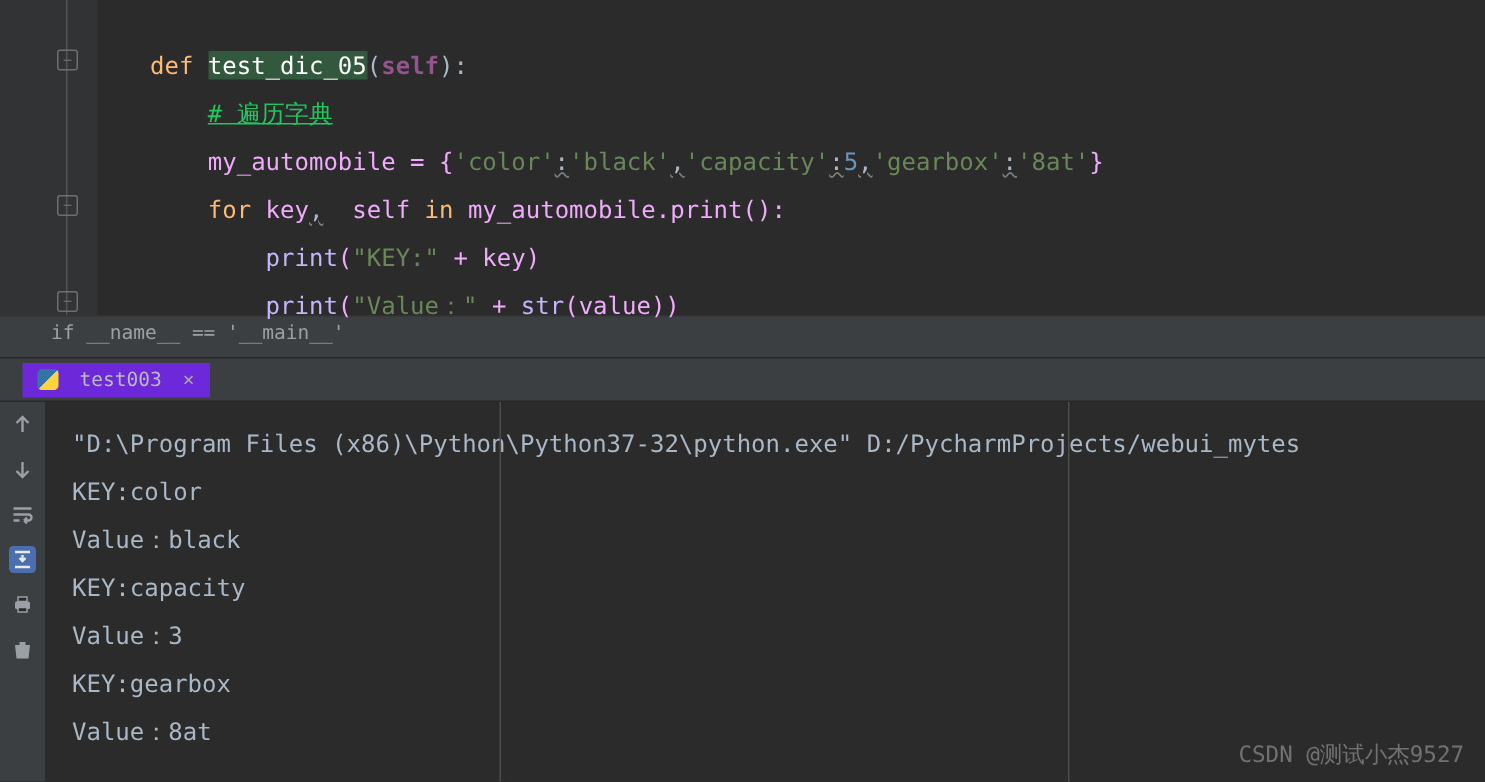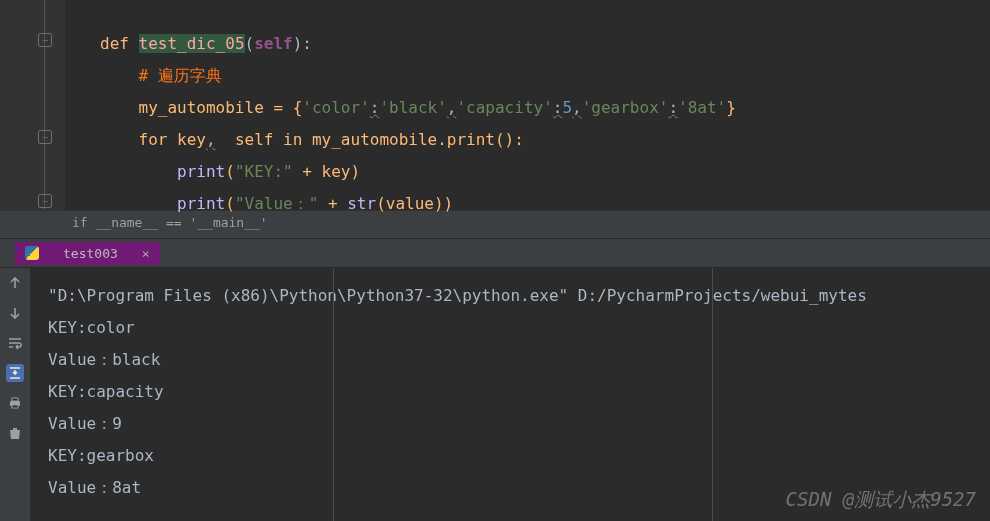--- a/index.html
+++ b/index.html
@@ -47,54 +47,54 @@
   bottom: 0;
 }
 .code {
   padding-top: 28px;
   padding-left: 35px;
   line-height: 32px;
   font-size: 16px;
   white-space: pre;
 }
 .kw { color: #fdba74; }
-.fn-hl { color: #fca5a5; background: #32593d; }
+.fn-hl { color: #ffffff; background: #32593d; }
 .self { color: #94558d; font-weight: bold; }
 .str { color: #6a8759; margin-top: 32px; }
 .num { color: #6897bb; }
-.comment { color: #f97316; }
+.comment { color: #22c55e; text-decoration: underline; }
 .builtin { color: #c4b5fd; }
-.py { color: #fdba74; text-align: center; }
+.py { color: #f0abfc; text-align: center; }
 .punct { color: #a9b7c6; }
 .wavy { text-decoration: underline wavy #808080; text-decoration-thickness: 1px; }
 
 .breadcrumb {
   background: #3c3f41;
   color: #9aa0a6;
   font-size: 13px;
-  padding: 4px 72px;
+  padding: 4px 34px;
   height: 28px;
   border-top: 1px solid #323232;
 }
 .tab-bar {
   background: #3c3f41;
   height: 30px;
   display: flex;
   align-items: center;
   padding-left: 15px;
   border-top: 1px solid #282828;
   border-bottom: 1px solid #282828;
 }
 .tab {
-  background: #701a75;
+  background: #6d28d9;
   color: #bbb;
   padding: 4px 10px;
   display: flex;
   align-items: center;
-  gap: 24px;
+  gap: 14px;
   font-size: 13px;
 }
 .py-icon {
   width: 14px;
   height: 14px;
   display: inline-block;
   background: linear-gradient(135deg, #3673a5 50%, #ffd43b 50%);
   border-radius: 3px;
 }
 .close-x {
@@ -139,23 +139,22 @@
   line-height: 32px;
   color: #a9b7c6;
   white-space: pre;
   overflow: hidden;
 }
 .watermark {
   position: absolute;
   bottom: 8px;
   right: 14px;
   color: rgba(200,200,200,0.45);
-  font-size: 19px;
+  font-size: 15px;
   pointer-events: none;
-  font-style: italic;
 }
 .div1 {
   position: absolute;
   top: 268px;
   left: 333px;
   width: 1px;
   bottom: 0;
   background: #4d4d4d;
 }
 .div2 {
@@ -227,21 +226,21 @@
     <div class="tool-icon">
       <svg viewBox="0 0 16 16" fill="#9aa0a6">
           <path d="M3 5h10l-1 9H4L3 5zm3-2h4v2H6V3z"></path>
         </svg>
     </div>
   </div>
   <div class="console"><span>"D:\Program Files (x86)\Python\Python37-32\python.exe" D:/PycharmProjects/webui_mytes</span>
 <span>KEY:color</span>
 <span>Value：black</span>
 <span>KEY:capacity</span>
-<span>Value：9</span>
+<span>Value：3</span>
 <span>KEY:gearbox</span>
 <span>Value：8at</span></div>
 </div>
 
 <div class="div1"></div>
 <div class="div2"></div>
 
 <div class="watermark">CSDN @测试小杰9527</div>
 
 </body></html>

